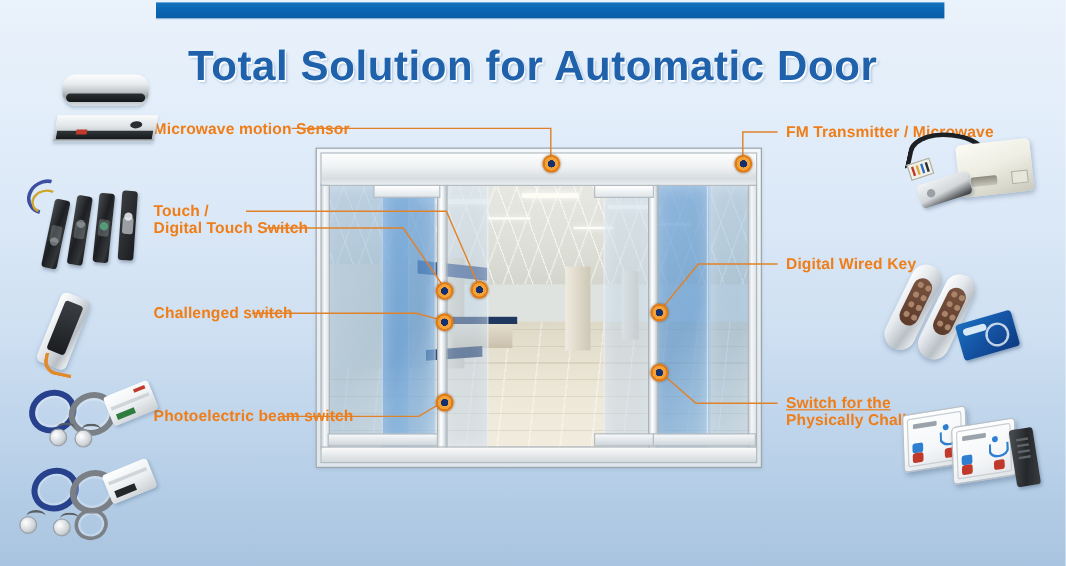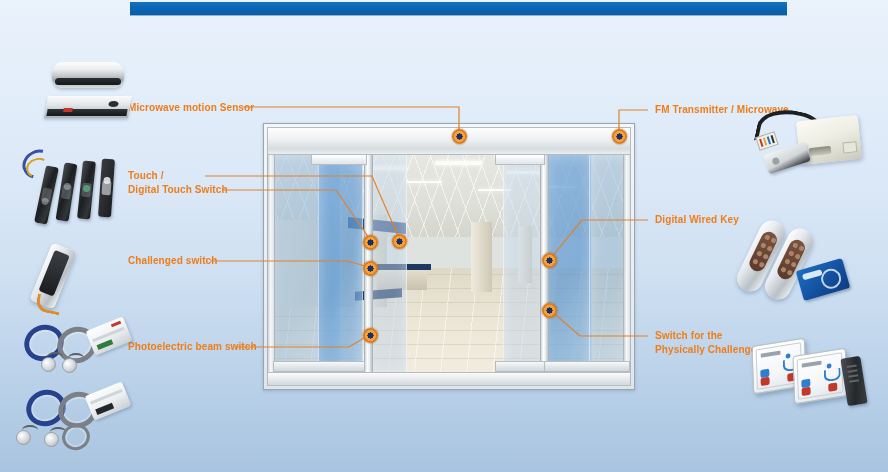--- a/index.html
+++ b/index.html
@@ -127,21 +127,21 @@
   .lines{position:absolute;inset:0;pointer-events:none;}
   .dot{
     position:absolute;width:15px;height:15px;margin:-7.5px 0 0 -7.5px;
     border-radius:50%;
     background:radial-gradient(circle at 50% 50%, #14306e 0 28%, #f3a23a 30% 52%, #e07b18 54% 100%);
     box-shadow:0 0 2px rgba(90,50,10,.7);
   }
 
   
   .lbl{
-    position:absolute;color:#ef7d18;font-size:10px;font-weight:bold;
+    position:absolute;color:#ef7d18;font-size:13px;font-weight:bold;
     line-height:12px;white-space:nowrap;letter-spacing:.1px;
   }
   .lbl.r{text-align:left;}
 
   
   .prod{position:absolute;}
 
   
   .mw-a{
     position:absolute;left:52px;top:62px;width:72px;height:26px;border-radius:11px;
@@ -281,20 +281,21 @@
   }
   .darkmod i{position:absolute;left:5px;width:10px;height:2px;background:#5e6468;display:block;}
 </style>
 </head>
 <body>
 
 <div class="stage">
 
   <div class="topbar"></div>
 
+  <div class="title">Total Solution for Automatic Door</div>
 
   <div class="door">
     <div class="door-frame"></div>
 
     <div class="scene">
       <div class="ceiling">
         <div class="ceil-grid"></div>
         <div class="ceil-light" style="left:22%;top:14%;width:16%;height:5%;"></div>
         <div class="ceil-light" style="left:46%;top:9%;width:13%;height:4%;"></div>
         <div class="ceil-light" style="left:66%;top:20%;width:12%;height:4%;"></div>
@@ -386,21 +387,21 @@
   <div class="lbl" style="left:128px;top:184px;">Digital Touch Switch</div>
 
   <div class="lbl" style="left:128px;top:255px;">Challenged switch</div>
 
   <div class="lbl" style="left:128px;top:341px;">Photoelectric beam switch</div>
 
   <div class="lbl r" style="left:655px;top:104px;">FM Transmitter / Microwave</div>
 
   <div class="lbl r" style="left:655px;top:214px;">Digital Wired Key</div>
 
-  <div class="lbl r" style="left:655px;top:330px;">Switch for the</div>
+  <div class="lbl r" style="left:655px;top:330px;text-decoration:underline;">Switch for the</div>
   <div class="lbl r" style="left:655px;top:344px;">Physically Challenged</div>
 
   <div class="prod">
     <div class="mw-a"></div>
     <div class="mw-b">
       <div class="mw-led"></div>
       <div class="mw-dot"></div>
     </div>
   </div>
 

